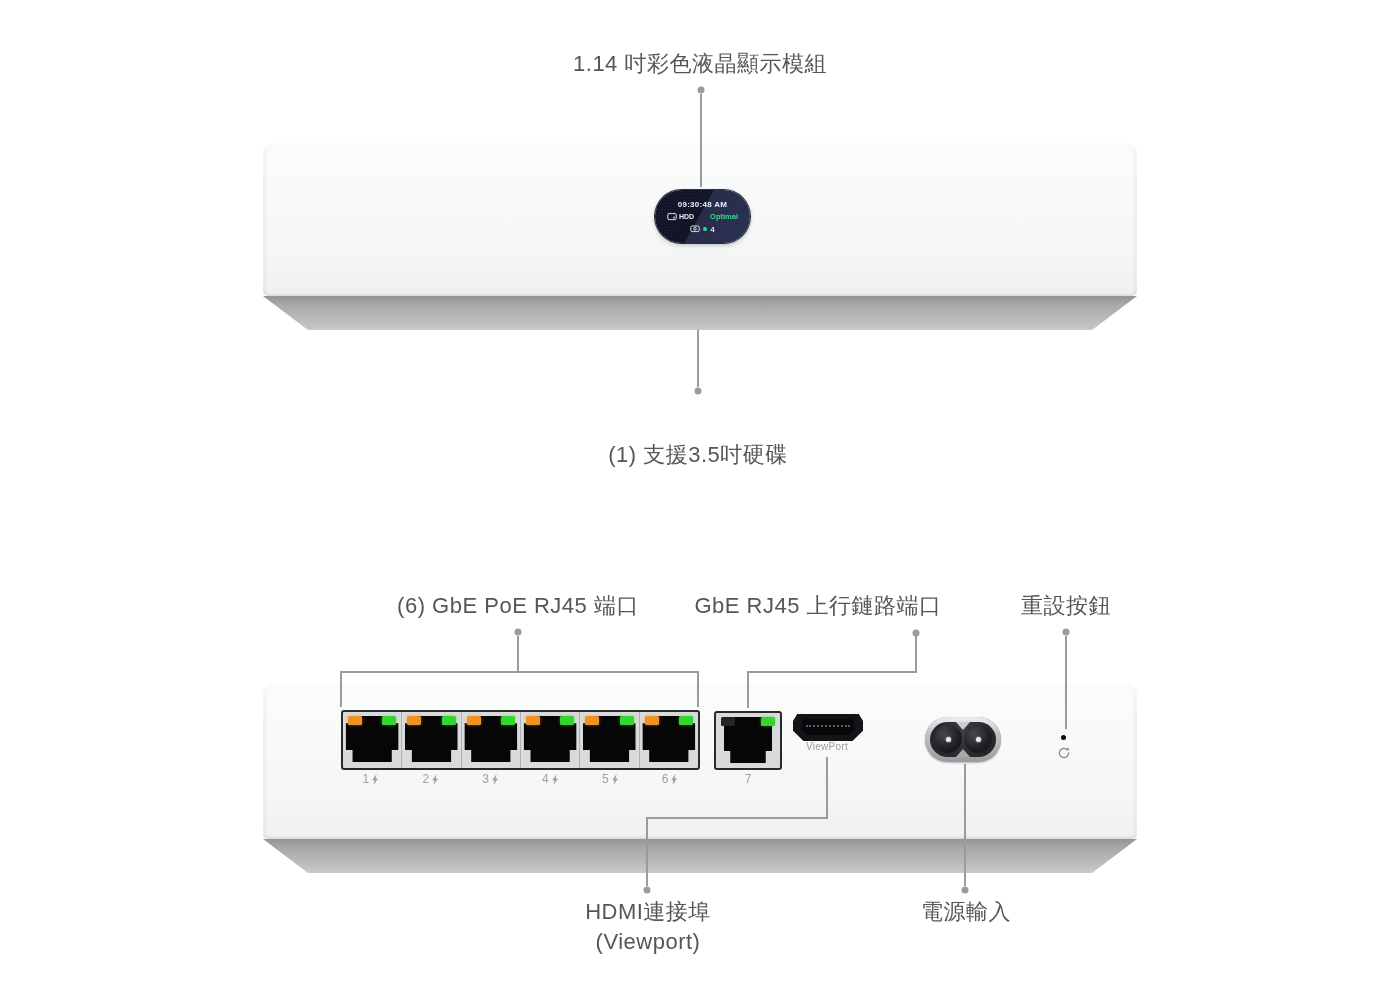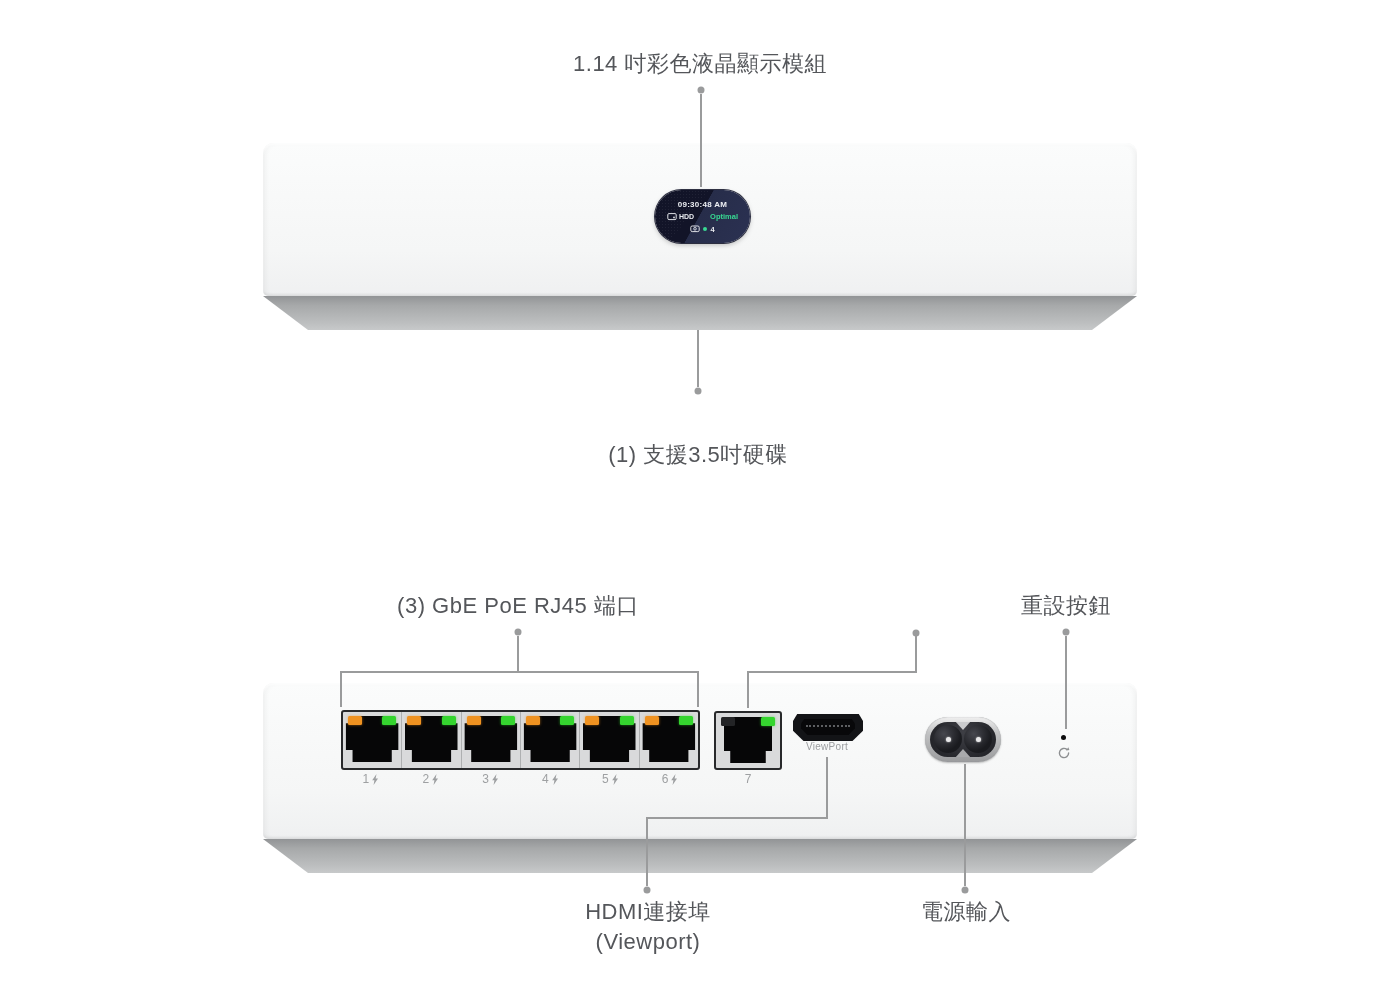--- a/index.html
+++ b/index.html
@@ -214,21 +214,22 @@
         </svg>
         <span class="lcd-dot"></span>
         <span>4</span>
       </div>
     </div>
   </div>
   <div class="base base-front"></div>
 
   <div class="label lbl-hdd">(1) 支援3.5吋硬碟</div>
 
-  <div class="label lbl-poe">(3) GbE PoE RJ45 端口</div>
+  <div class="label lbl-poe">(6) GbE PoE RJ45 端口</div>
+  <div class="label lbl-uplink">GbE RJ45 上行鏈路端口</div>
   <div class="label lbl-reset">重設按鈕</div>
 
   <div class="face face-rear">
 
     <div class="port-group">
       <div class="port-cell">
         <span class="led led-o"></span>
         <span class="led led-g"></span>
         <div class="jack"></div>
       </div>

